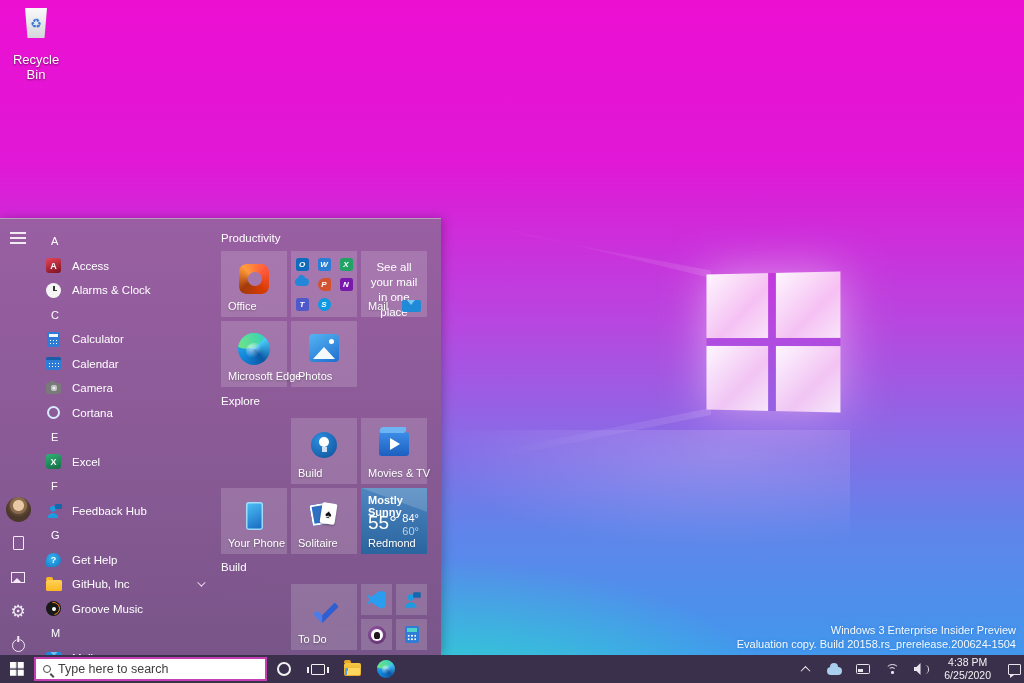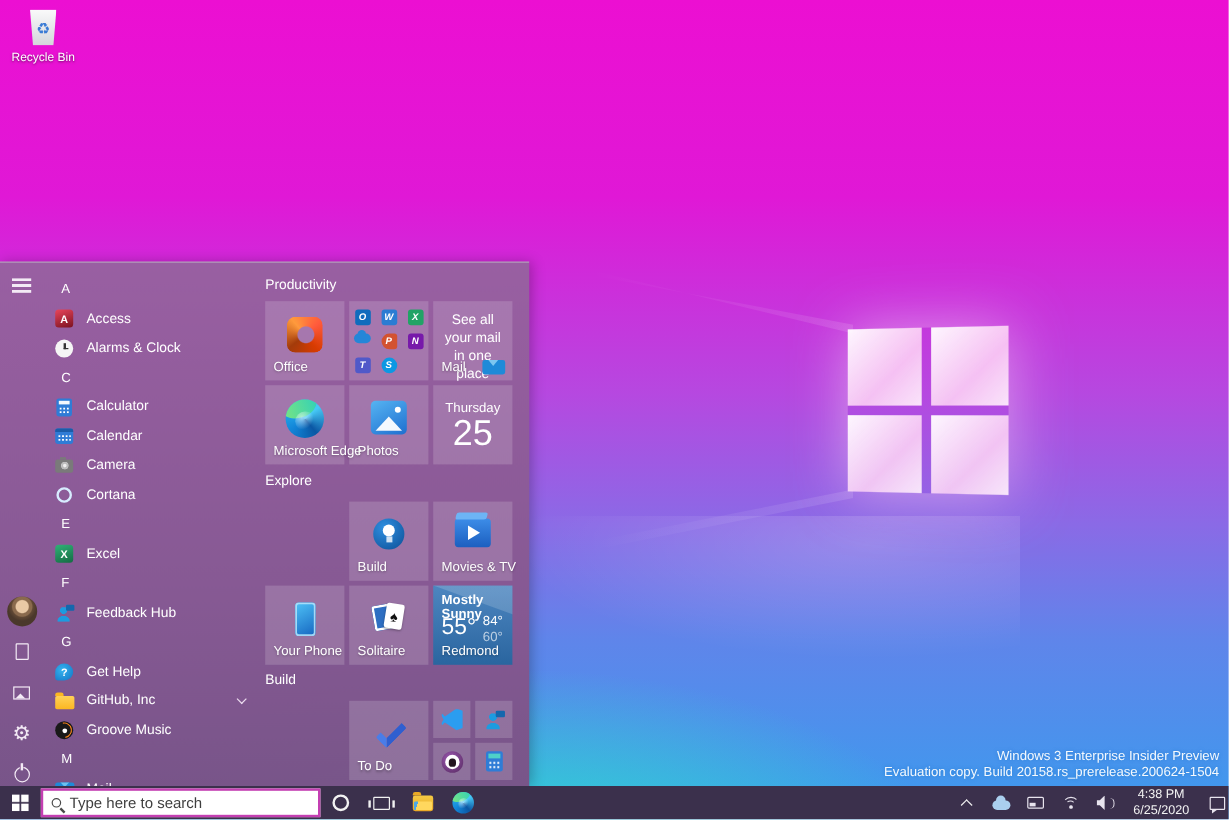--- a/index.html
+++ b/index.html
@@ -25,21 +25,21 @@
 
   .watermark { position:absolute; right:8px; bottom:31px; text-align:right; color:rgba(255,255,255,.95);
     font-size:11px; line-height:1.32; text-shadow:0 0 3px rgba(20,110,190,.55); }
 
   
   .recycle { position:absolute; left:6px; top:8px; width:60px; text-align:center; }
   .bin { width:25px; height:30px; margin:0 auto; position:relative;
     background:linear-gradient(180deg,#fafafa,#d4d6db); clip-path:polygon(6% 0,94% 0,84% 100%,16% 100%);
     border-radius:2px; display:flex; align-items:center; justify-content:center; }
   .bin::after { content:"♻"; color:#3a7bd5; font-size:13px; }
-  .recycle-label { margin-top:5px; color:#fff; font-size:10px; text-shadow:0 1px 2px rgba(0,0,0,.55); }
+  .recycle-label { margin-top:14px; color:#fff; font-size:13px; text-shadow:0 1px 2px rgba(0,0,0,.55); }
 
   
   .start-menu { position:absolute; left:0; top:218px; width:441px; height:437px; overflow:hidden;
     background:linear-gradient(180deg, rgba(151,97,160,.97) 0%, rgba(133,87,143,.97) 70%, rgba(122,82,134,.97) 100%);
     border-top:1px solid rgba(255,255,255,.45); box-shadow:2px 0 10px rgba(0,0,0,.25); color:#fff; }
 
   
   .rail-btn { position:absolute; left:4px; width:28px; height:28px; display:flex; align-items:center; justify-content:center; cursor:pointer; }
   .r-burger { width:16px; height:12px; background:repeating-linear-gradient(180deg,#f3eaf5 0 2px,transparent 2px 5px); }
   .avatar { width:25px; height:25px; border-radius:50%;
@@ -378,24 +378,20 @@
           <span class="edge-i edge-tile"></span>
         </div>
       <span class="tile-label">Microsoft Edge</span>
     </div>
     <div class="tile" style="left:291px; top:102px;">
       <div class="tile-center">
           <span class="photos-i"></span>
         </div>
       <span class="tile-label">Photos</span>
     </div>
-    <div class="tile" style="left:361px; top:102px;">
-      <div class="cal-day">Thursday</div>
-      <div class="cal-num">25</div>
-    </div>
 
     <div class="sec-title" style="left:221px; top:176px;">Explore</div>
 
     <div class="tile" style="left:291px; top:199px;">
       <div class="tile-center">
           <span class="tips-i"></span>
         </div>
       <span class="tile-label">Build</span>
     </div>
     <div class="tile" style="left:361px; top:199px;">

